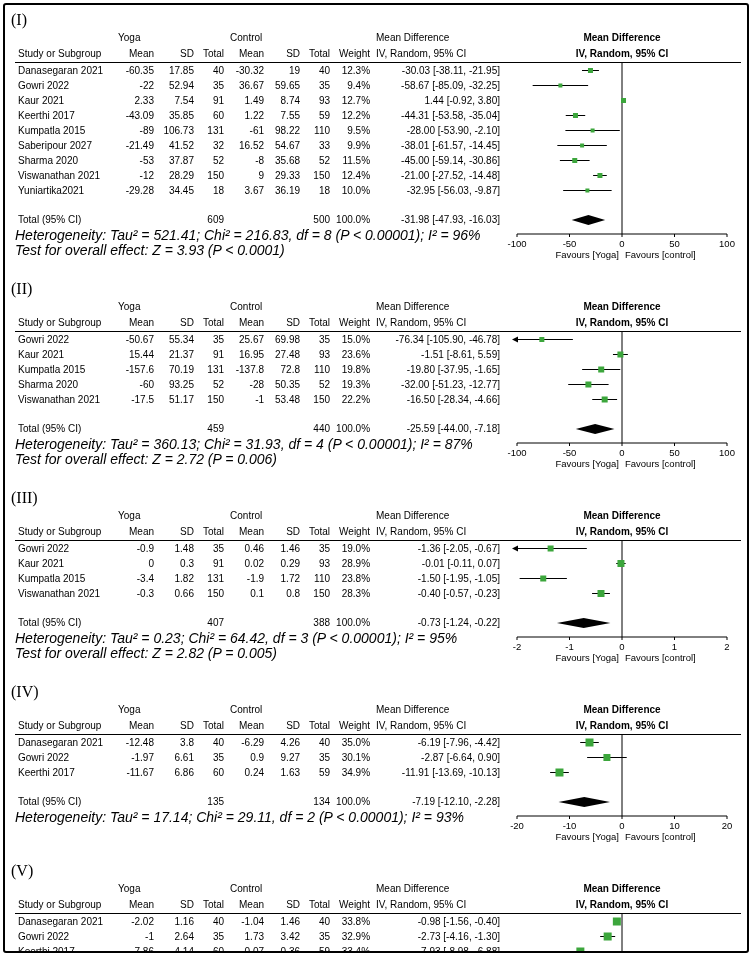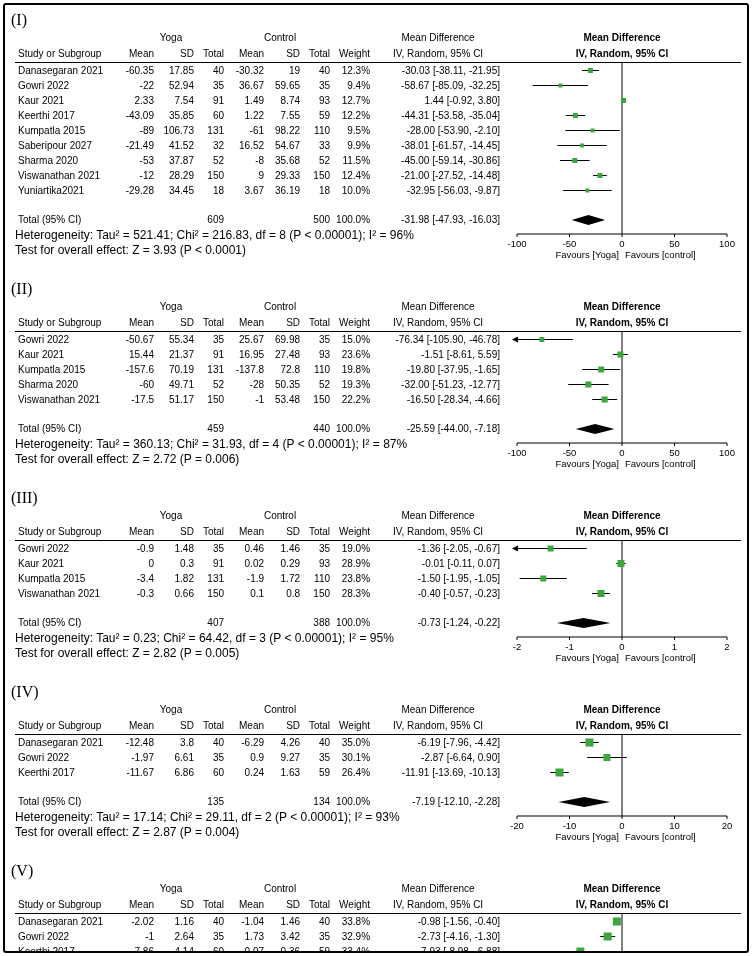--- a/index.html
+++ b/index.html
@@ -8,23 +8,23 @@
   .panel{margin-bottom:3px;}
   .panel-label{font-family:"Liberation Serif",serif;font-size:16px;line-height:20px;height:20px;}
   .panel-body{display:flex;padding-left:4px;}
   .left-col{width:488px;flex:none;}
   table.forest{border-collapse:collapse;table-layout:fixed;width:488px;font-size:10px;}
   .forest th,.forest td{padding:0 3px;height:15px;line-height:15px;white-space:nowrap;overflow:hidden;font-weight:normal;}
   .forest thead th{height:16px;line-height:16px;}
   .forest tr.hdr2 th{border-bottom:1.5px solid #000;}
   .forest tr.spacer td{height:14px;}
   .forest tr.total td{height:16px;line-height:16px;}
-  .al{text-align:left}.ar{text-align:right}.ac{text-align:center}
+  .al{text-align:left}.ar{text-align:right}.ac{text-align:left}
   .b{font-weight:bold}
-  .foot{font-size:12px;line-height:15px;height:15px;white-space:nowrap;}
+  .foot{font-size:14px;line-height:15px;height:15px;white-space:nowrap;font-style:italic;}
   .plot-col{width:238px;flex:none;}
   .plot-head{border-bottom:1.5px solid #000;height:32px;}
   .phl{font-size:10px;line-height:16px;height:16px;text-align:center;font-weight:bold;}
   svg text{font-family:"Liberation Sans",sans-serif;fill:#000;}
 </style>
 </head>
 <body>
 
 <div class="figure">
   <div class="frame" id="panels-root">
@@ -289,21 +289,21 @@
                   <td class="ar">131</td>
                   <td class="ar">-137.8</td>
                   <td class="ar">72.8</td>
                   <td class="ar">110</td>
                   <td class="ar">19.8%</td>
                   <td class="ar">-19.80 [-37.95, -1.65]</td>
                 </tr>
                 <tr>
                   <td class="al">Sharma 2020</td>
                   <td class="ar">-60</td>
-                  <td class="ar">49.71</td>
+                  <td class="ar">93.25</td>
                   <td class="ar">52</td>
                   <td class="ar">-28</td>
                   <td class="ar">50.35</td>
                   <td class="ar">52</td>
                   <td class="ar">19.3%</td>
                   <td class="ar">-32.00 [-51.23, -12.77]</td>
                 </tr>
                 <tr>
                   <td class="al">Viswanathan 2021</td>
                   <td class="ar">-17.5</td>
@@ -558,41 +558,40 @@
                   <td class="ar">-2.87 [-6.64, 0.90]</td>
                 </tr>
                 <tr>
                   <td class="al">Keerthi 2017</td>
                   <td class="ar">-11.67</td>
                   <td class="ar">6.86</td>
                   <td class="ar">60</td>
                   <td class="ar">0.24</td>
                   <td class="ar">1.63</td>
                   <td class="ar">59</td>
-                  <td class="ar">26.4%</td>
+                  <td class="ar">34.9%</td>
                   <td class="ar">-11.91 [-13.69, -10.13]</td>
                 </tr>
                 <tr class="spacer">
                   <td colspan="9"></td>
                 </tr>
                 <tr class="total">
                   <td class="al b">Total (95% CI)</td>
                   <td class="ar"></td>
                   <td class="ar"></td>
                   <td class="ar b">135</td>
                   <td class="ar"></td>
                   <td class="ar"></td>
                   <td class="ar b">134</td>
                   <td class="ar b">100.0%</td>
                   <td class="ar b">-7.19 [-12.10, -2.28]</td>
                 </tr>
               </tbody>
             </table>
             <div class="foot">Heterogeneity: Tau² = 17.14; Chi² = 29.11, df = 2 (P &lt; 0.00001); I² = 93%</div>
-            <div class="foot">Test for overall effect: Z = 2.87 (P = 0.004)</div>
           </div>
           <div class="plot-col"><div class="plot-head">
               <div class="phl">Mean Difference</div>
               <div class="phl">IV, Random, 95% CI</div>
             </div><svg width="238" height="119">
               <line x1="119" y1="0" x2="119" y2="81" stroke="#000000" stroke-width="1"></line>
               <line x1="77.21000000000001" y1="7.5" x2="95.795" y2="7.5" stroke="#000000" stroke-width="1"></line>
               <rect x="82.50249999999998" y="3.5" width="8" height="8" fill="#3CA63C"></rect>
               <line x1="84.13999999999999" y1="22.5" x2="123.725" y2="22.5" stroke="#000000" stroke-width="1"></line>
               <rect x="100.43249999999999" y="19" width="7" height="7" fill="#3CA63C"></rect>

